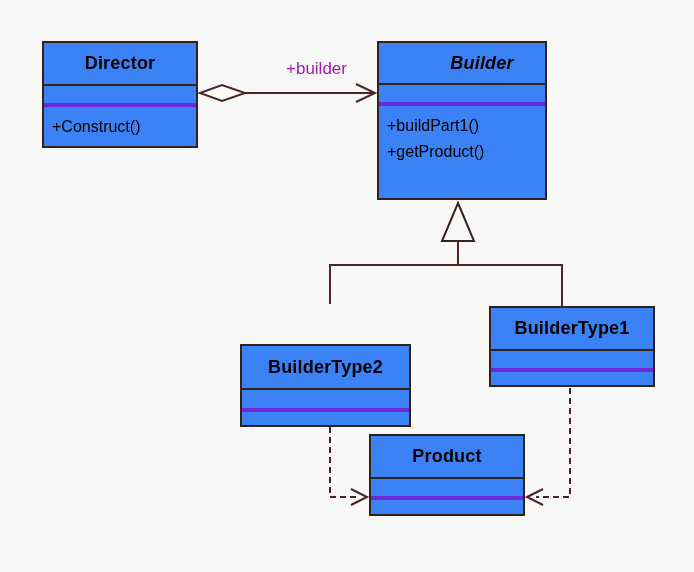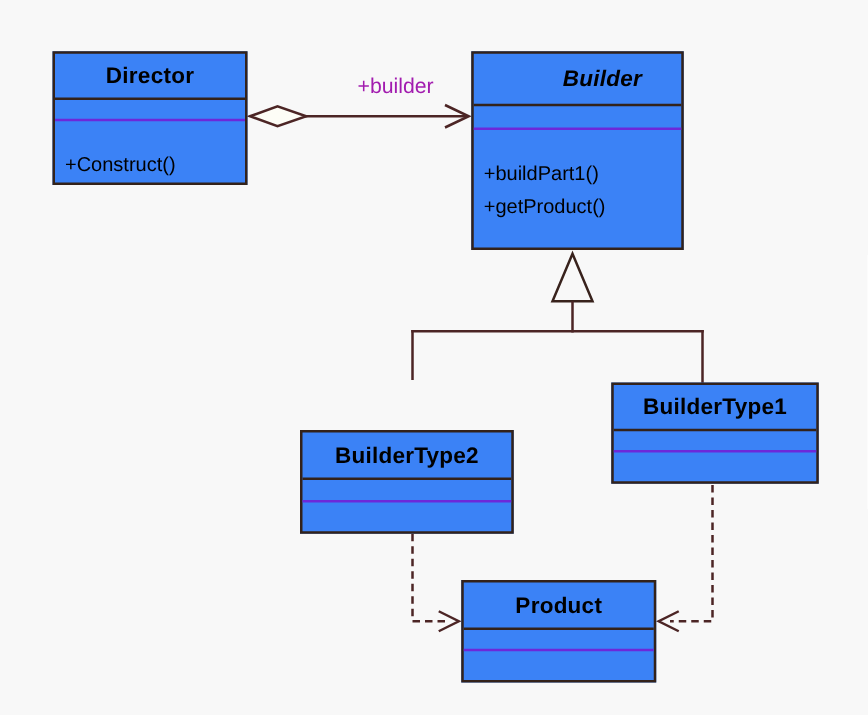--- a/index.html
+++ b/index.html
@@ -39,22 +39,22 @@
     letter-spacing: 0.2px;
   }
   .uml-title.italic { font-style: italic; }
   .uml-attrs {
     box-sizing: border-box;
     border-top: 2px solid #33221a;
   }
   .uml-methods {
     box-sizing: border-box;
     flex: 1;
-    border-top: 2px solid #6d28d9;
-    padding: 23px 0 0 8px;
+    border-top: 4px solid #6d28d9;
+    padding: 7px 0 0 8px;
   }
   .uml-method {
     font-size: 16px;
     line-height: 26px;
     white-space: nowrap;
   }
   .edge-label {
     position: absolute;
     font-size: 17px;
     color: #a21caf;
@@ -106,19 +106,19 @@
       <div class="uml-class" style="left: 240px; top: 303px; width: 171px; height: 83px; margin-top: 41px;">
     <div class="uml-title" style="height: 42px;">BuilderType2</div>
     <div class="uml-attrs" style="height: 20px;"></div>
     <div class="uml-methods"></div>
   </div>
       <div class="uml-class" style="left: 489px; top: 306px; width: 166px; height: 81px;">
     <div class="uml-title" style="height: 41px;">BuilderType1</div>
     <div class="uml-attrs" style="height: 19px;"></div>
     <div class="uml-methods"></div>
   </div>
-      <div class="uml-class" style="left: 369px; top: 464px; width: 156px; height: 82px;">
+      <div class="uml-class" style="left: 369px; top: 434px; width: 156px; height: 82px;">
     <div class="uml-title" style="height: 41px;">Product</div>
     <div class="uml-attrs" style="height: 19px;"></div>
     <div class="uml-methods"></div>
   </div>
     </div>
 </div>
 
 </body></html>

